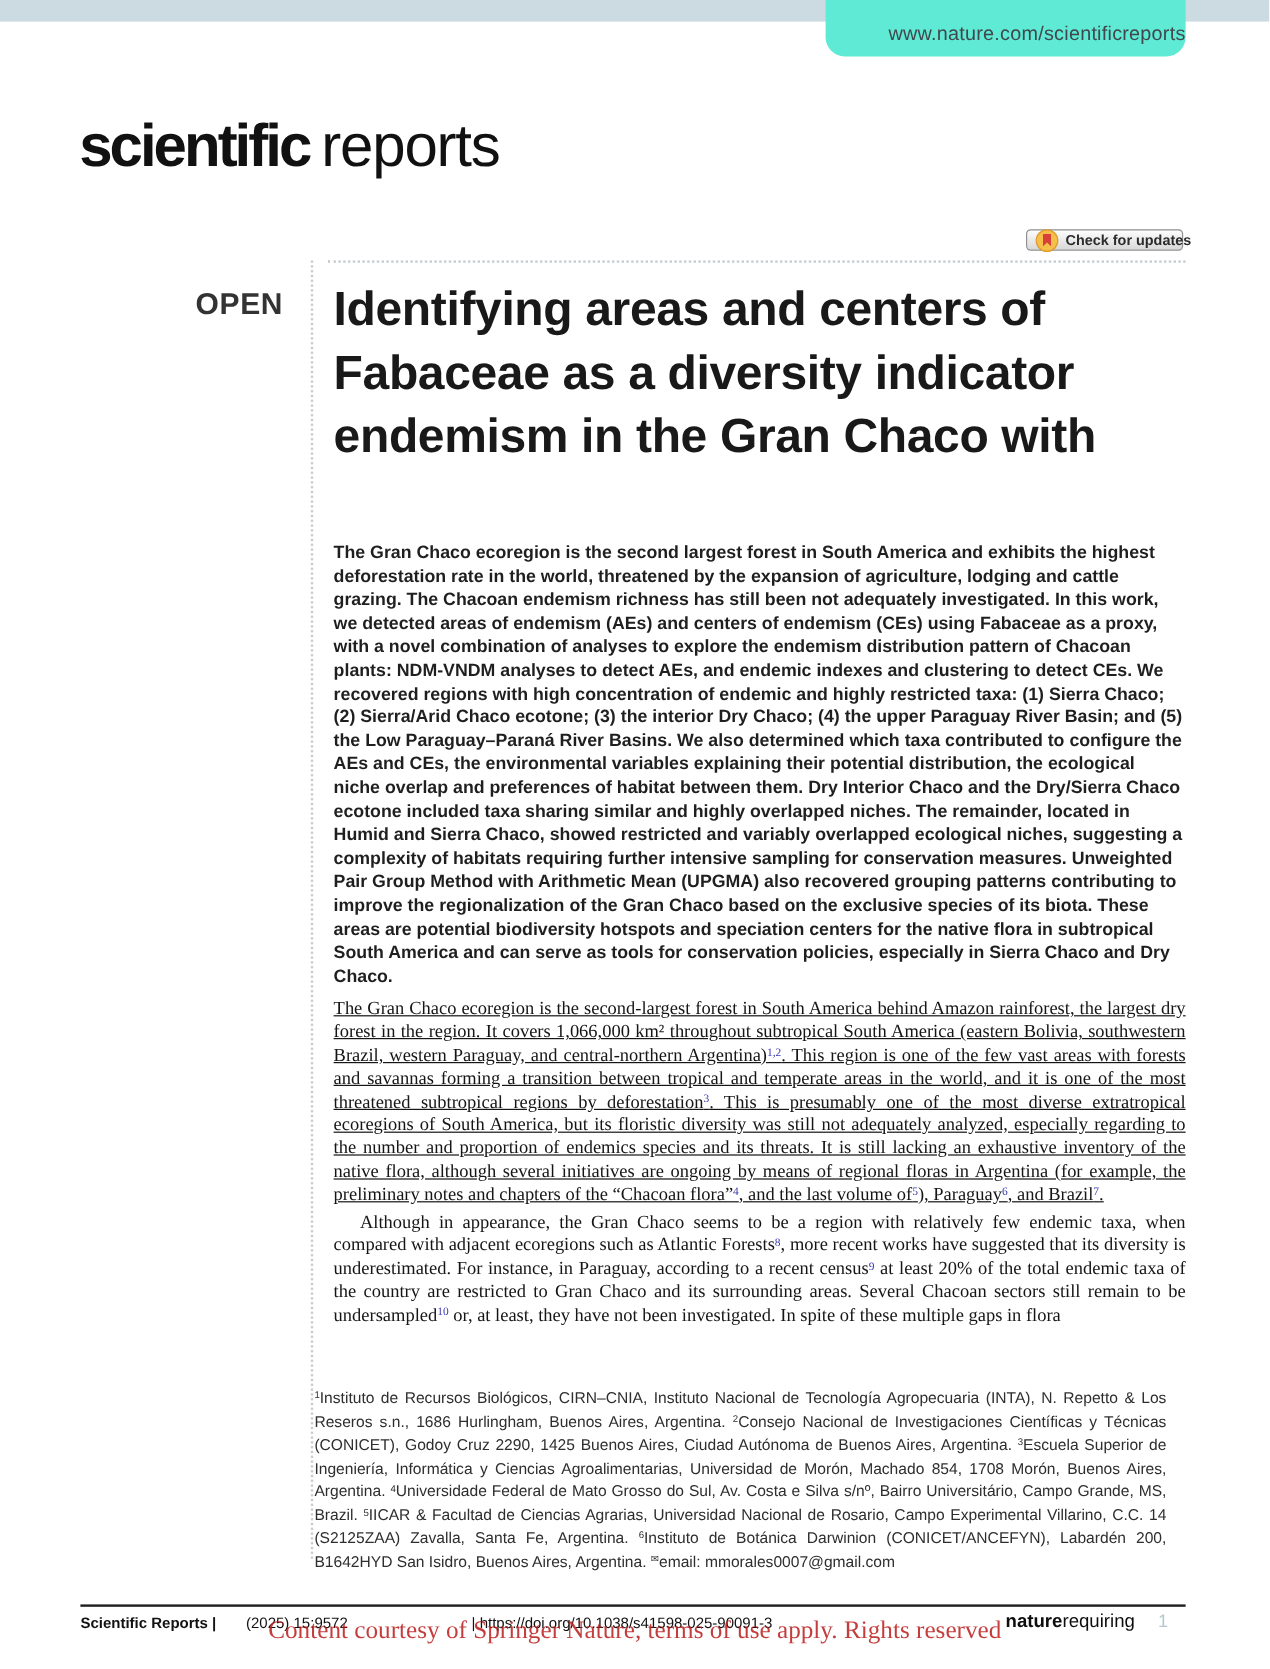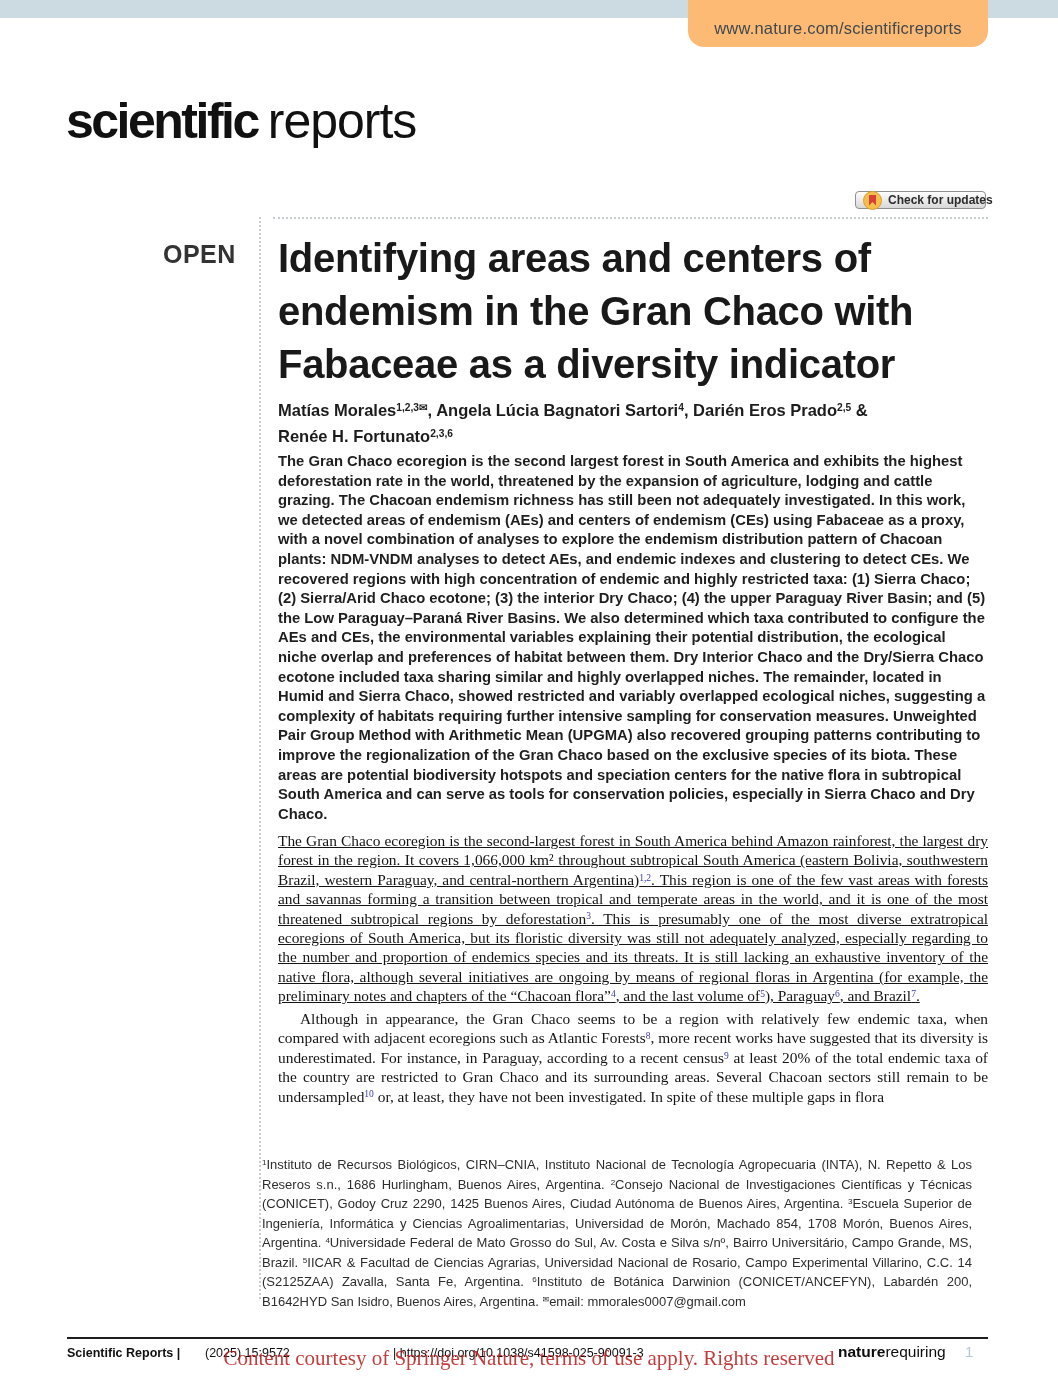--- a/index.html
+++ b/index.html
@@ -1,22 +1,22 @@
 <!DOCTYPE html>
 <html><head>
 <meta charset="utf-8">
 <style>
   html,body{margin:0;padding:0;background:#ffffff;}
   .page{position:relative;width:1058px;height:1391px;background:#fff;overflow:hidden;
         font-family:"Liberation Sans",sans-serif;color:#1a1a1a;}
 
   
   .topband{position:absolute;left:0;top:0;width:1058px;height:18px;background:#ccdbe2;}
-  .urltab{position:absolute;left:688px;top:0;width:300px;height:47px;background:#fdba74;
-          border-radius:0 0 16px 16px;display:flex;align-items:flex-end;justify-content:center;
+  .urltab{position:absolute;left:688px;top:0;width:300px;height:47px;background:#5eead4;
+          border-radius:0 0 16px 16px;display:flex;align-items:flex-end;justify-content:flex-end;
           padding-bottom:9px;box-sizing:border-box;}
   .urltab span{font-size:16.5px;color:#40484d;letter-spacing:0.2px;}
 
   
   .logo{position:absolute;left:66px;top:92px;white-space:nowrap;color:#111;}
   .logo .lb{font-size:50px;font-weight:700;letter-spacing:-2.5px;}
   .logo .ll{font-size:50px;font-weight:400;letter-spacing:-1px;margin-left:10px;}
 
   
   .check{position:absolute;left:855px;top:191px;width:131px;height:18px;box-sizing:border-box;
@@ -88,28 +88,24 @@
     <span class="ct">Check for updates</span>
   </div>
 
   <div class="dotted-h"></div>
   <div class="dotted-v"></div>
 
   <div class="open">OPEN</div>
 
   <h1 class="title">
     <div>Identifying areas and centers of</div>
+    <div>Fabaceae as a diversity indicator</div>
     <div>endemism in the Gran Chaco with</div>
-    <div>Fabaceae as a diversity indicator</div>
   </h1>
 
-  <div class="authors">
-    <div>Matías Morales<sup>1,2,3✉</sup>, Angela Lúcia Bagnatori Sartori<sup>4</sup>, Darién Eros Prado<sup>2,5</sup> &amp;</div>
-    <div>Renée H. Fortunato<sup>2,3,6</sup></div>
-  </div>
 
   <div class="abstract">The Gran Chaco ecoregion is the second largest forest in South America and exhibits the highest deforestation rate in the world, threatened by the expansion of agriculture, lodging and cattle grazing. The Chacoan endemism richness has still been not adequately investigated. In this work, we detected areas of endemism (AEs) and centers of endemism (CEs) using Fabaceae as a proxy, with a novel combination of analyses to explore the endemism distribution pattern of Chacoan plants: NDM-VNDM analyses to detect AEs, and endemic indexes and clustering to detect CEs. We recovered regions with high concentration of endemic and highly restricted taxa: (1) Sierra Chaco; (2) Sierra/Arid Chaco ecotone; (3) the interior Dry Chaco; (4) the upper Paraguay River Basin; and (5) the Low Paraguay–Paraná River Basins. We also determined which taxa contributed to configure the AEs and CEs, the environmental variables explaining their potential distribution, the ecological niche overlap and preferences of habitat between them. Dry Interior Chaco and the Dry/Sierra Chaco ecotone included taxa sharing similar and highly overlapped niches. The remainder, located in Humid and Sierra Chaco, showed restricted and variably overlapped ecological niches, suggesting a complexity of habitats requiring further intensive sampling for conservation measures. Unweighted Pair Group Method with Arithmetic Mean (UPGMA) also recovered grouping patterns contributing to improve the regionalization of the Gran Chaco based on the exclusive species of its biota. These areas are potential biodiversity hotspots and speciation centers for the native flora in subtropical South America and can serve as tools for conservation policies, especially in Sierra Chaco and Dry Chaco.</div>
 
   <div class="bodytext p1 cites">The Gran Chaco ecoregion is the second-largest forest in South America behind Amazon rainforest, the largest dry forest in the region. It covers 1,066,000 km² throughout subtropical South America (eastern Bolivia, southwestern Brazil, western Paraguay, and central-northern Argentina)<sup>1,2</sup>. This region is one of the few vast areas with forests and savannas forming a transition between tropical and temperate areas in the world, and it is one of the most threatened subtropical regions by deforestation<sup>3</sup>. This is presumably one of the most diverse extratropical ecoregions of South America, but its floristic diversity was still not adequately analyzed, especially regarding to the number and proportion of endemics species and its threats. It is still lacking an exhaustive inventory of the native flora, although several initiatives are ongoing by means of regional floras in Argentina (for example, the preliminary notes and chapters of the “Chacoan flora”<sup>4</sup>, and the last volume of<sup>5</sup>), Paraguay<sup>6</sup>, and Brazil<sup>7</sup>.</div>
   <div class="bodytext p2 cites">Although in appearance, the Gran Chaco seems to be a region with relatively few endemic taxa, when compared with adjacent ecoregions such as Atlantic Forests<sup>8</sup>, more recent works have suggested that its diversity is underestimated. For instance, in Paraguay, according to a recent census<sup>9</sup> at least 20% of the total endemic taxa of the country are restricted to Gran Chaco and its surrounding areas. Several Chacoan sectors still remain to be undersampled<sup>10</sup> or, at least, they have not been investigated. In spite of these multiple gaps in flora</div>
 
   <div class="affil"><sup>1</sup>Instituto de Recursos Biológicos, CIRN–CNIA, Instituto Nacional de Tecnología Agropecuaria (INTA), N. Repetto &amp; Los Reseros s.n., 1686 Hurlingham, Buenos Aires, Argentina. <sup>2</sup>Consejo Nacional de Investigaciones Científicas y Técnicas (CONICET), Godoy Cruz 2290, 1425 Buenos Aires, Ciudad Autónoma de Buenos Aires, Argentina. <sup>3</sup>Escuela Superior de Ingeniería, Informática y Ciencias Agroalimentarias, Universidad de Morón, Machado 854, 1708 Morón, Buenos Aires, Argentina. <sup>4</sup>Universidade Federal de Mato Grosso do Sul, Av. Costa e Silva s/nº, Bairro Universitário, Campo Grande, MS, Brazil. <sup>5</sup>IICAR &amp; Facultad de Ciencias Agrarias, Universidad Nacional de Rosario, Campo Experimental Villarino, C.C. 14 (S2125ZAA) Zavalla, Santa Fe, Argentina. <sup>6</sup>Instituto de Botánica Darwinion (CONICET/ANCEFYN), Labardén 200, B1642HYD San Isidro, Buenos Aires, Argentina. <sup>✉</sup>email: mmorales0007@gmail.com</div>
 
   <div class="rule"></div>
   <div class="f-journal">Scientific Reports |</div>

